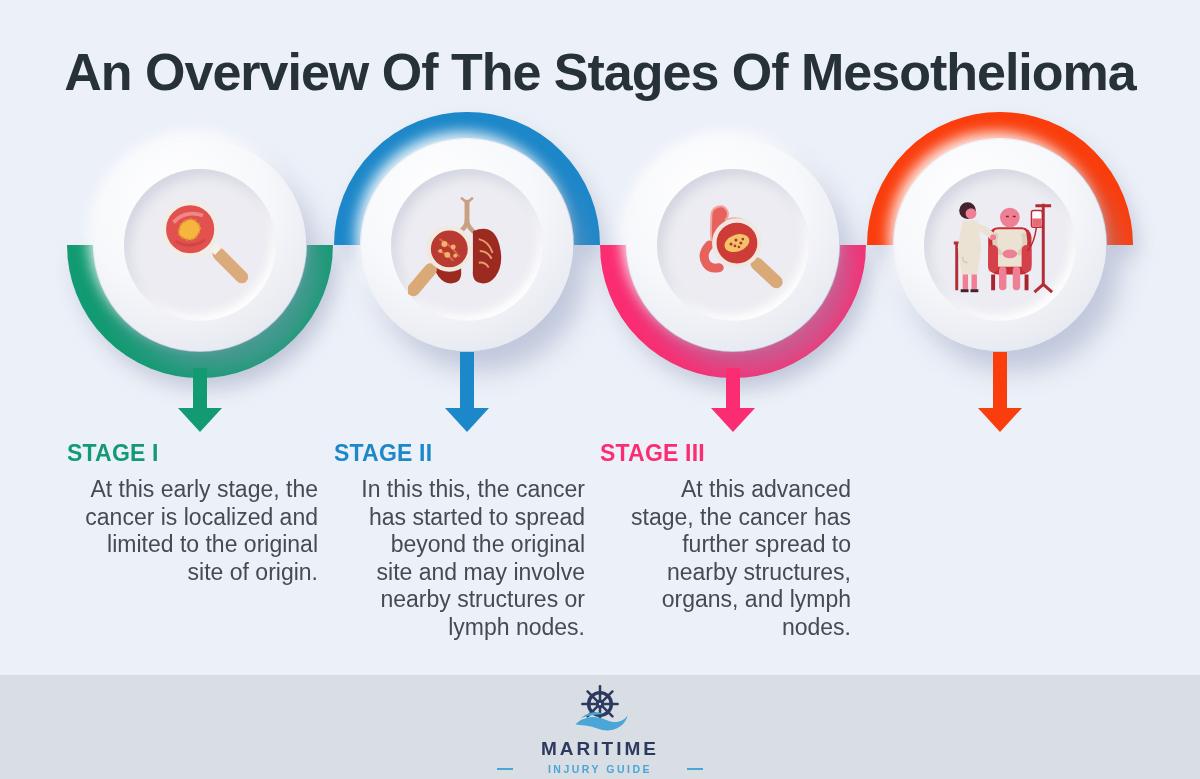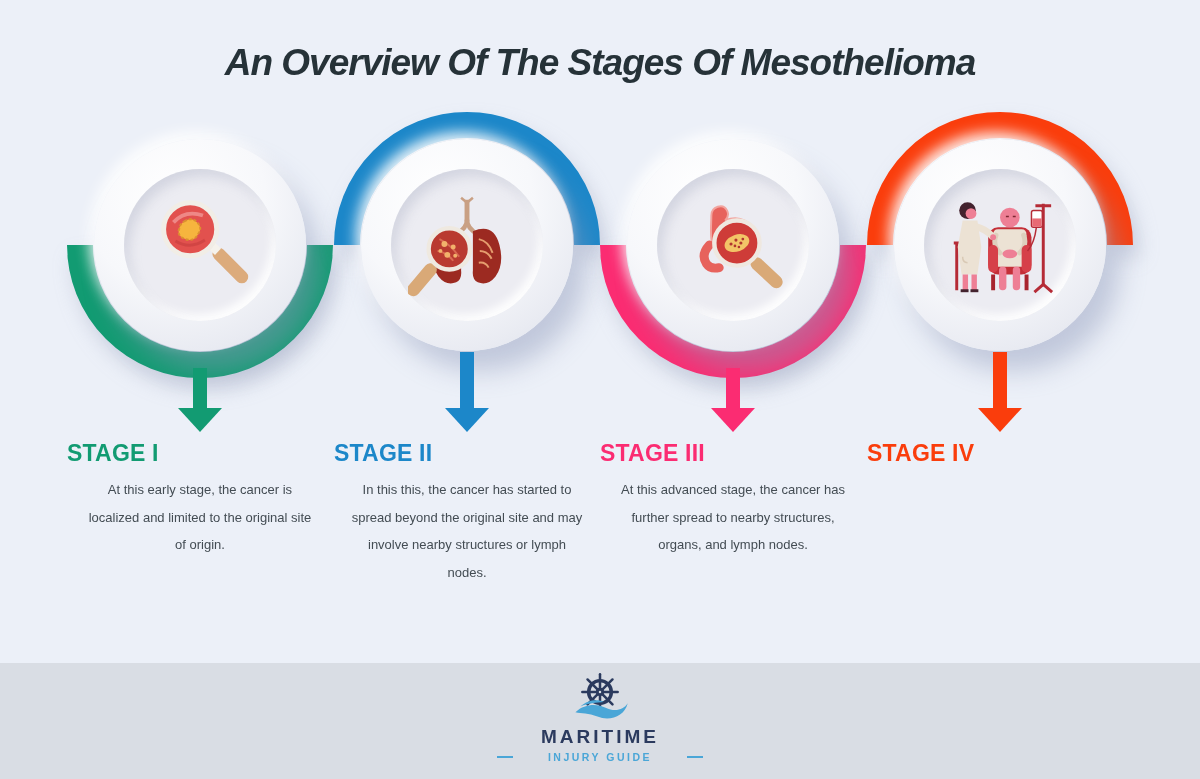--- a/index.html
+++ b/index.html
@@ -3,23 +3,22 @@
 <meta charset="utf-8">
 <style>
   html,body{margin:0;padding:0;}
   .canvas{
     position:relative;width:1200px;height:779px;overflow:hidden;
     background:var(--bg,#ecf0f8);
     font-family:"Liberation Sans", sans-serif;
   }
   .title{
     position:absolute;left:0;right:0;top:42px;margin:0;
-    text-align:center;font-size:37px;font-weight:700;letter-spacing:-1px;
+    text-align:center;font-size:52px;font-weight:700;letter-spacing:-1px;
     color:var(--title,#263238);
-    font-style:italic;
   }
   
   .stages{position:absolute;left:0;top:0;width:100%;height:100%;}
   .stage{position:absolute;top:112px;width:266px;}
   .stage:nth-child(1){left:67px;}
   .stage:nth-child(2){left:334px;}
   .stage:nth-child(3){left:600px;}
   .stage:nth-child(4){left:867px;}
   .diagram{position:relative;width:266px;height:266px;}
   .arc-shadow{position:absolute;inset:0;filter:drop-shadow(6px 12px 10px rgba(125,135,170,.30));}
@@ -50,26 +49,26 @@
     position:absolute;left:calc(50% - 22px);top:296px;width:0;height:0;
     border-left:22px solid transparent;border-right:22px solid transparent;
     border-top:24px solid var(--c,#999);
   }
   .label{
     margin:62px 0 0 0;
     font-size:23px;font-weight:700;letter-spacing:.2px;color:var(--c,#333);
   }
   .desc{
     margin:9px 0 0 0;padding:0 15px;
-    font-size:13px;line-height:27.5px;color:var(--text,#434c53);
-    text-align:center;
+    font-size:23px;line-height:27.5px;color:var(--text,#434c53);
+    text-align:right;
   }
   
   .footer{
-    position:absolute;left:0;bottom:0;width:100%;height:116px;
+    position:absolute;left:0;bottom:0;width:100%;height:104px;
     background:var(--footer,#d9dde4);
     display:flex;flex-direction:column;align-items:center;justify-content:flex-start;
     padding-top:5px;box-sizing:border-box;
   }
   .brand{
     font-size:19px;font-weight:700;letter-spacing:3px;
     color:var(--navy,#2b3a5e);line-height:20px;margin-top:1px;
   }
   .tagline{display:flex;align-items:center;margin-top:4px;gap:28px;}
   .tagline .txt{
@@ -202,21 +201,20 @@
     <path d="M104 100 l-9 8 M104 100 l9 8" stroke="#b52b36" stroke-width="3"></path>
     <rect x="92" y="25" width="11" height="17" rx="2" fill="#ffffff" stroke="#b52b36" stroke-width="1.5"></rect>
     <rect x="92.8" y="33" width="9.4" height="8.3" fill="#e86a74"></rect>
     <path d="M97 42 q-2 16 -9 24" stroke="#b52b36" stroke-width="1.5" fill="none"></path>
   </svg>
             </div>
       </div>
       <div class="arrow-stem"></div>
       <div class="arrow-head"></div>
     </div>
-    <div class="label">STAGE IV</div>
   </div>
     </div>
   <div class="footer">
     <div style="display:flex;flex-direction:column;align-items:center;">
       <svg viewBox="0 0 110 92" width="92" height="58">
         <g stroke="#2b3a5e" stroke-width="4" stroke-linecap="round">
           <line x1="55" y1="38" x2="83" y2="38"></line>
           <line x1="55" y1="38" x2="74.8" y2="57.8"></line>
           <line x1="55" y1="38" x2="55" y2="66"></line>
           <line x1="55" y1="38" x2="35.2" y2="57.8"></line>

